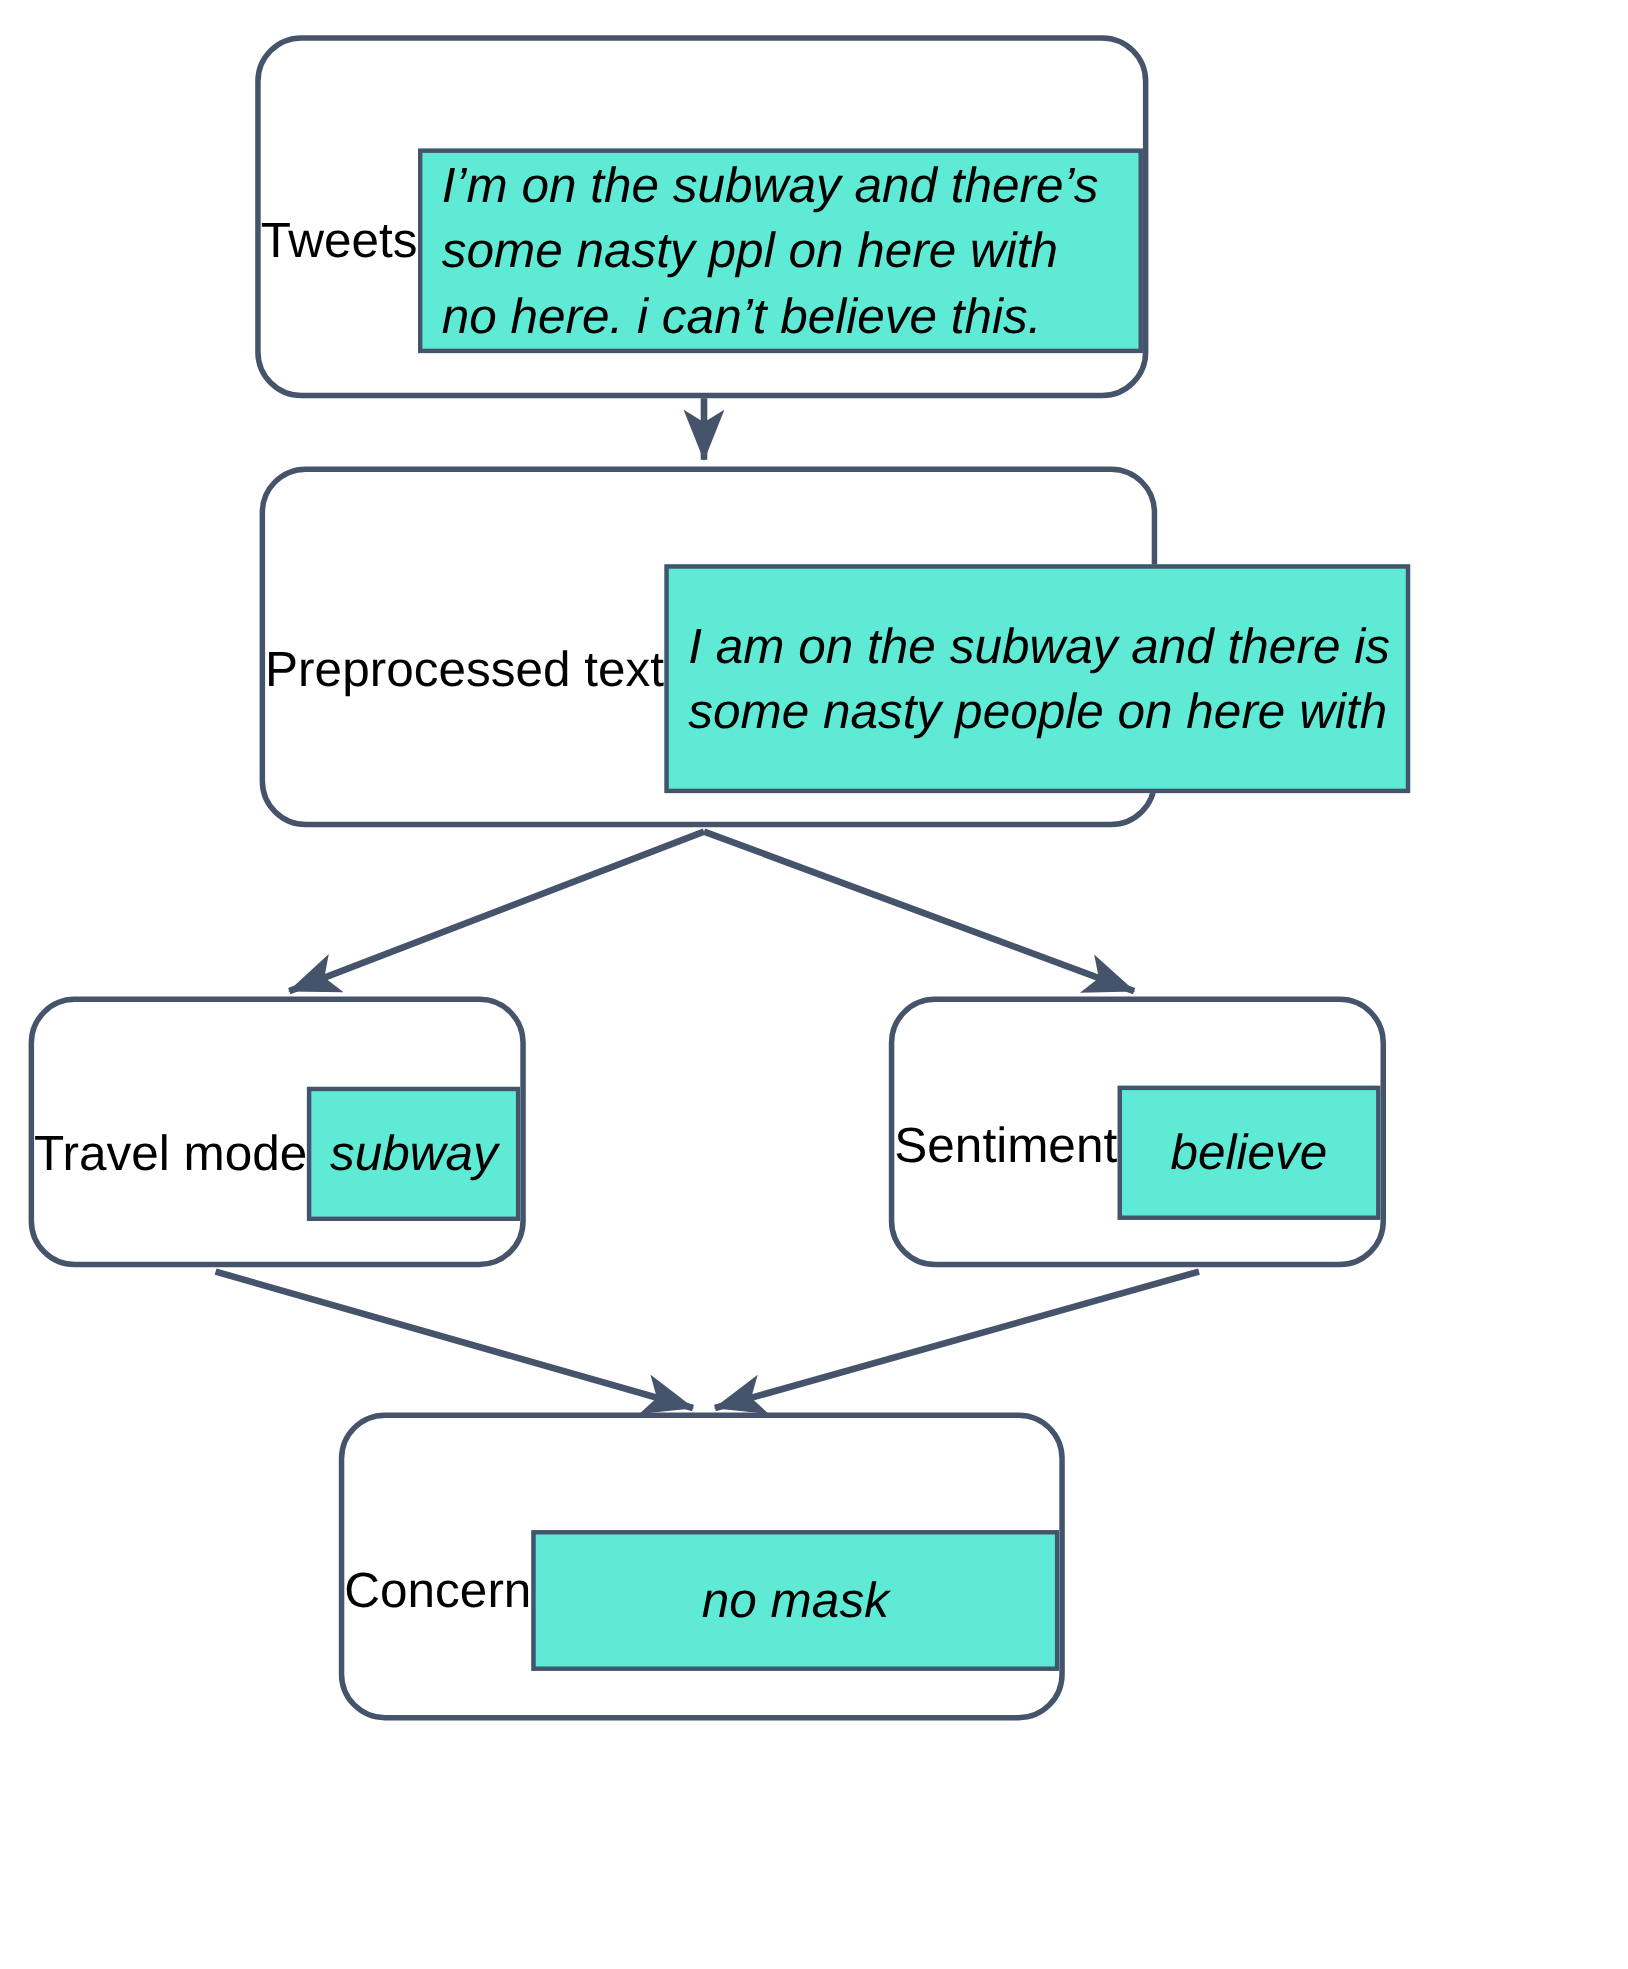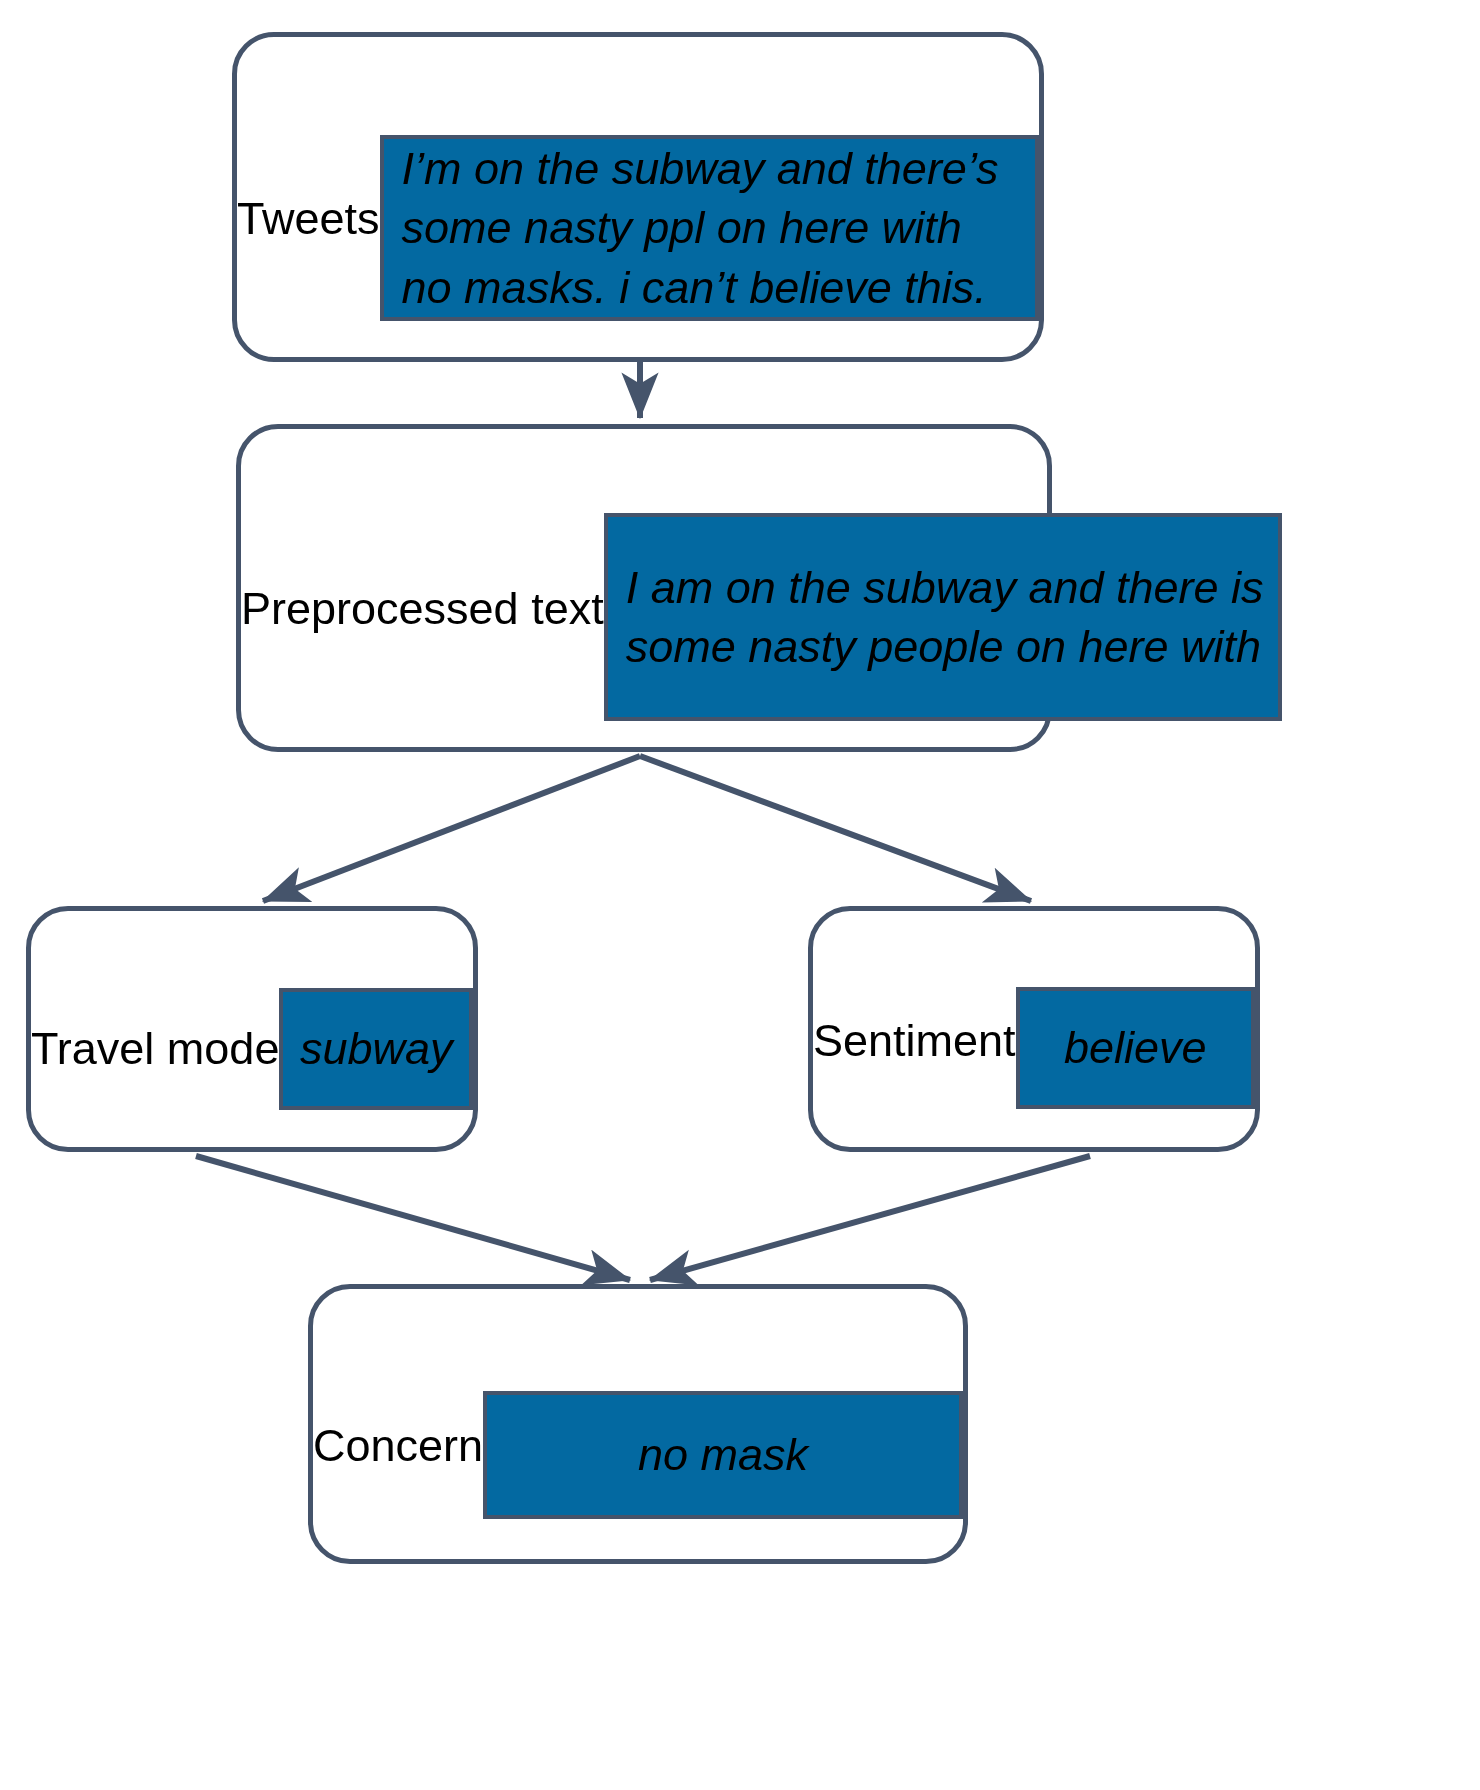--- a/index.html
+++ b/index.html
@@ -35,21 +35,21 @@
     line-height: 1.05;
     color: #000000;
     text-align: center;
     white-space: nowrap;
     font-weight: 400;
   }
   
   .valuebox {
     box-sizing: border-box;
     border: 4px solid #45546b;
-    background: #0369a1;
+    background: #5eead4;
     color: #000000;
     font-style: italic;
     font-weight: 400;
     font-size: 45px;
     line-height: 1.32;
     text-align: left;
     display: flex;
     flex-direction: column;
     justify-content: center;
   }
@@ -153,21 +153,21 @@
     <g>
       <line x1="1090" y1="1156" x2="650" y2="1280" stroke="#45546b" stroke-width="6" marker-end="url(#ah)"></line>
     </g>
   </svg>
 
   <div class="node" id="node-tweets">
     <div class="node-title">Tweets</div>
     <div class="valuebox">
       <span class="line">I’m on the subway and there’s</span>
       <span class="line">some nasty ppl on here with</span>
-      <span class="line">no masks. i can’t believe this.</span>
+      <span class="line">no here. i can’t believe this.</span>
     </div>
   </div>
 
   <div class="node" id="node-preprocessed">
     <div class="node-title">Preprocessed text</div>
     <div class="valuebox">
       <span class="line">I am on the subway and there is</span>
       <span class="line">some nasty people on here with</span>
     </div>
   </div>

